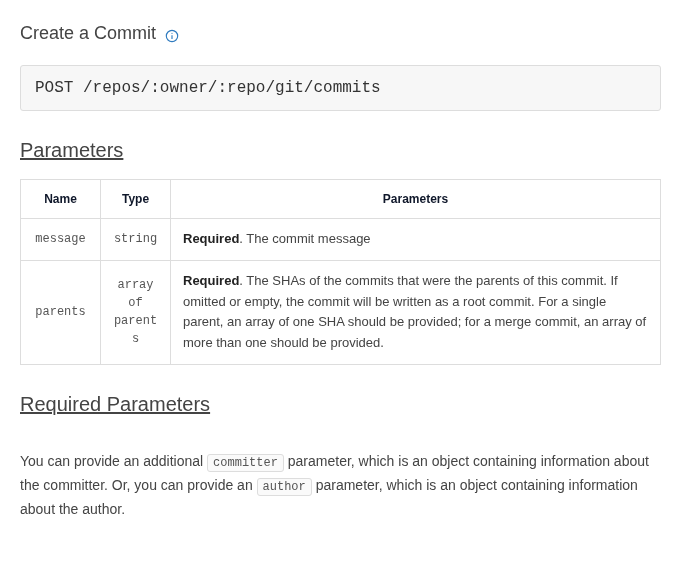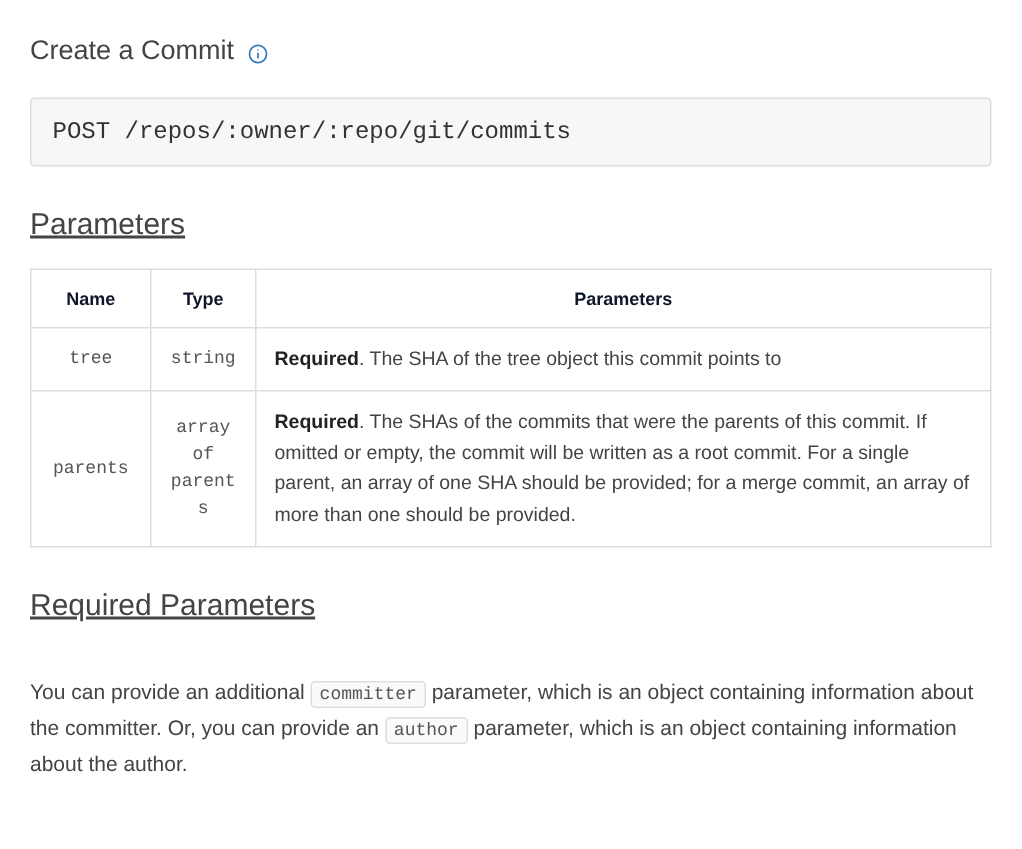--- a/index.html
+++ b/index.html
@@ -116,23 +116,23 @@
 <table>
   <thead>
     <tr>
       <th>Name</th>
       <th>Type</th>
       <th>Parameters</th>
     </tr>
   </thead>
   <tbody>
     <tr>
-      <td class="c-name">tree</td>
+      <td class="c-name">message</td>
       <td class="c-type">string</td>
-      <td class="c-desc"><span class="req">Required</span><span>. The SHA of the tree object this commit points to</span></td>
+      <td class="c-desc"><span class="req">Required</span><span>. The commit message</span></td>
     </tr>
     <tr>
       <td class="c-name">parents</td>
       <td class="c-type">array
 of
 parent s</td>
       <td class="c-desc"><span class="req">Required</span><span>. The SHAs of the commits that were the parents of this commit. If omitted or empty, the commit will be written as a root commit. For a single parent, an array of one SHA should be provided; for a merge commit, an array of more than one should be provided.</span></td>
     </tr>
   </tbody>
 </table>

